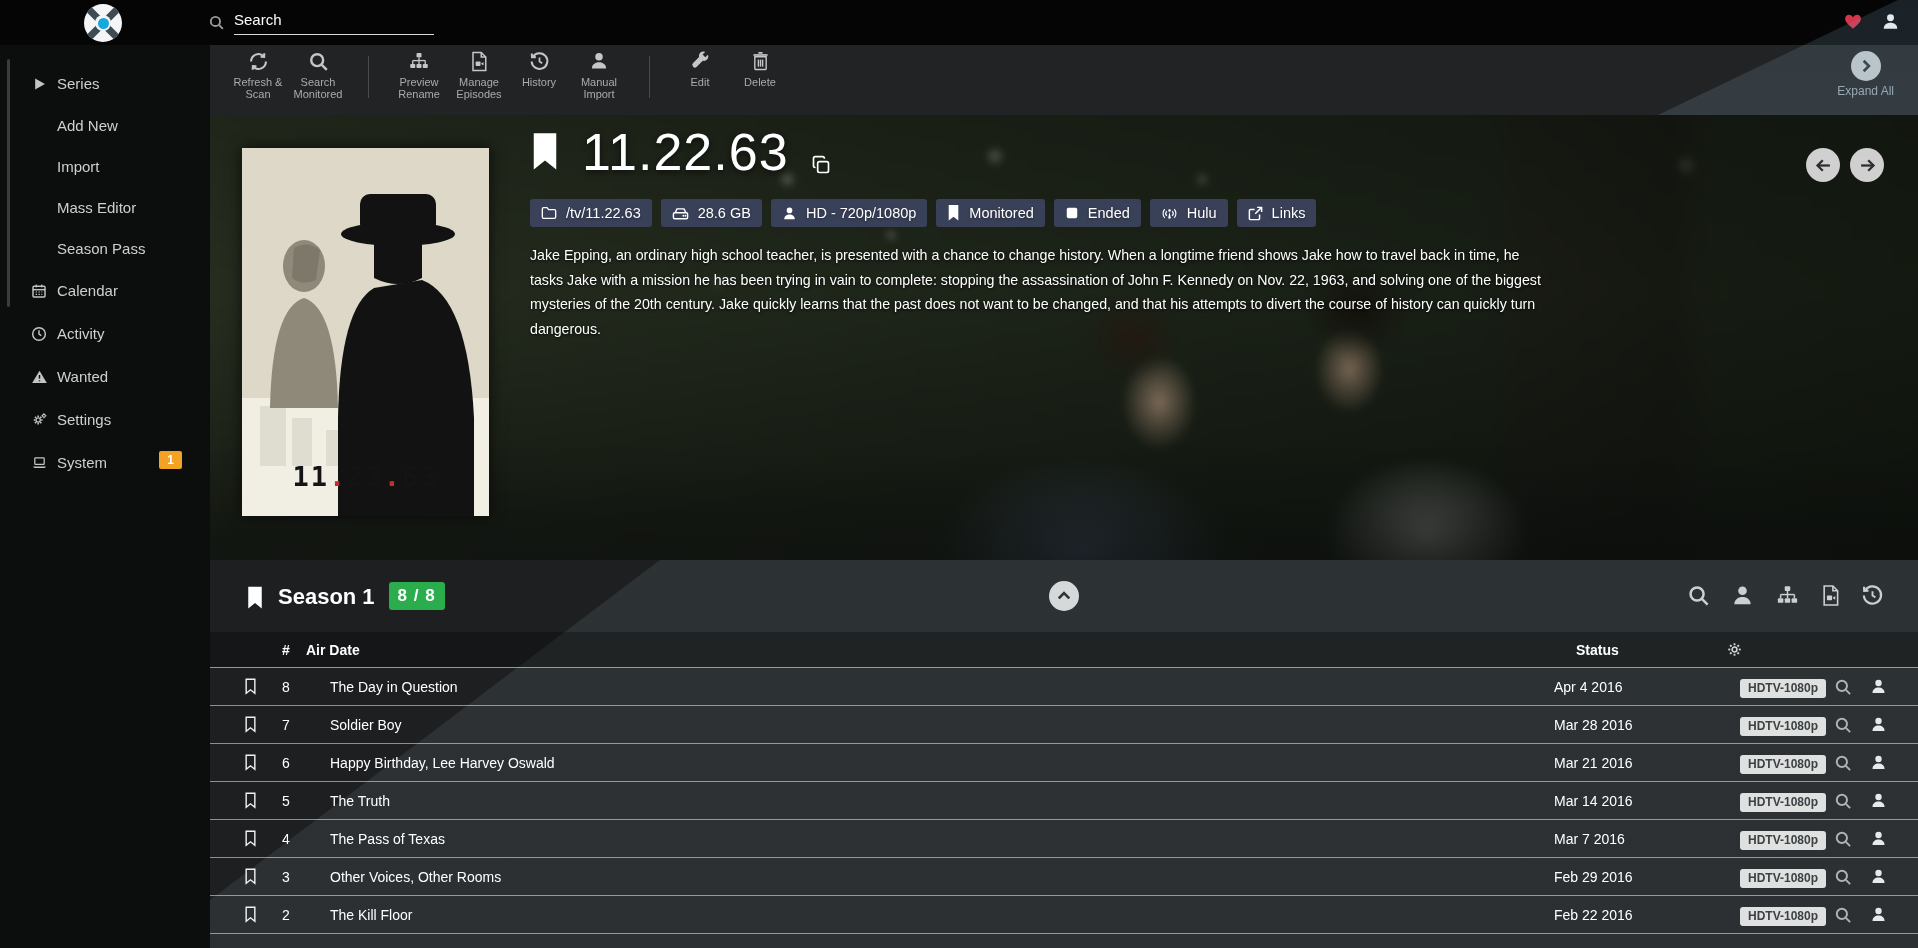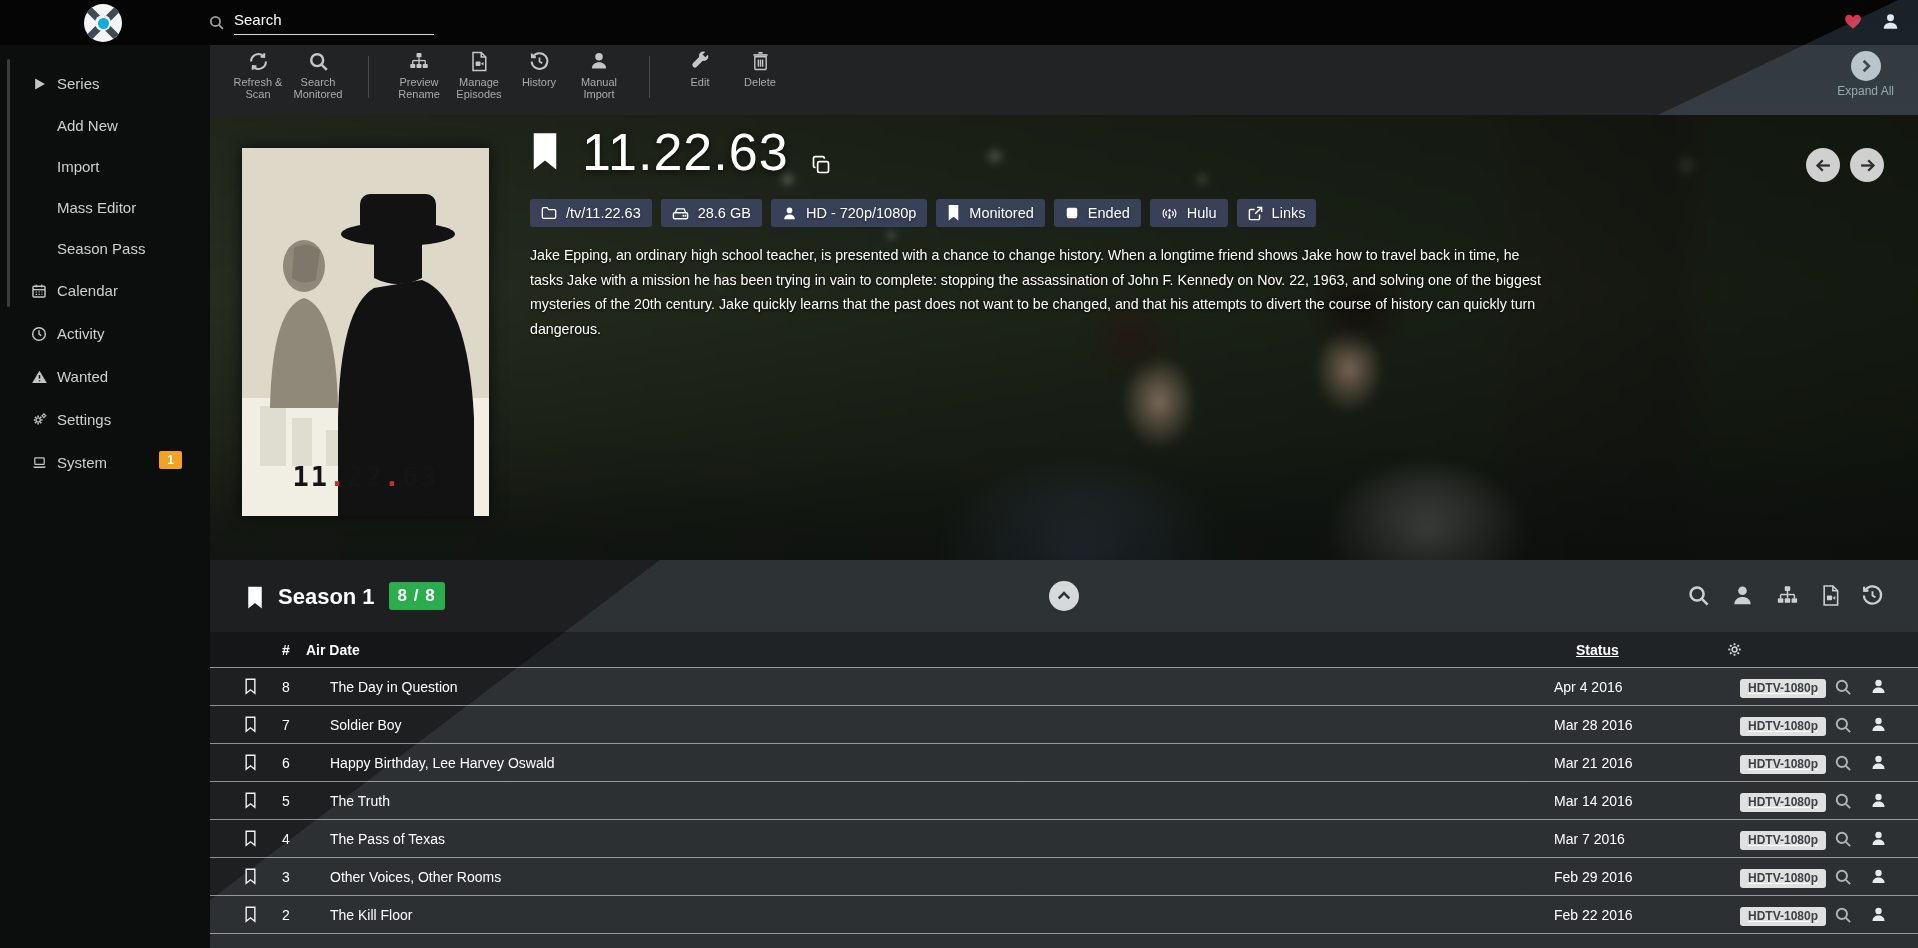--- a/index.html
+++ b/index.html
@@ -126,21 +126,21 @@
 
   
   .ep-table { position:relative; }
   .ep-grid { display:grid; grid-template-columns:22px 40px 1fr 164px 110px 90px;
       align-items:center; padding-left:34px; }
   .ep-head { height:36px; font-weight:bold; color:#fff; font-size:14px;
       background:rgba(0,0,0,.28); border-bottom:1px solid rgba(255,255,255,.55); }
   .ep-row { height:38px; border-bottom:1px solid rgba(255,255,255,.5); color:#fff; font-size:14px; cursor:default; }
   .c-num { text-align:center; }
   .c-title { padding-left:24px; }
-  .c-status { padding-left:22px;text-decoration:underline; }
+  .c-status { padding-left:22px; }
   .c-mon { display:flex; color:#f2f2f2; }
   .c-actions { display:flex; gap:18px; align-items:center; padding-left:6px; }
   .q-badge { background:#dfe0e0; color:#3c4144; font-size:12px; font-weight:bold;
       padding:2px 8px 3px; border-radius:3px; }
   .ic-search-row { color:#aeb3b6; } .ic-user-row { color:#e7eaeb; }
   .gear-head { color:#d2d5d6; display:flex; padding-left:8px; }
 
   svg { display:block; }
 </style>
 </head>

